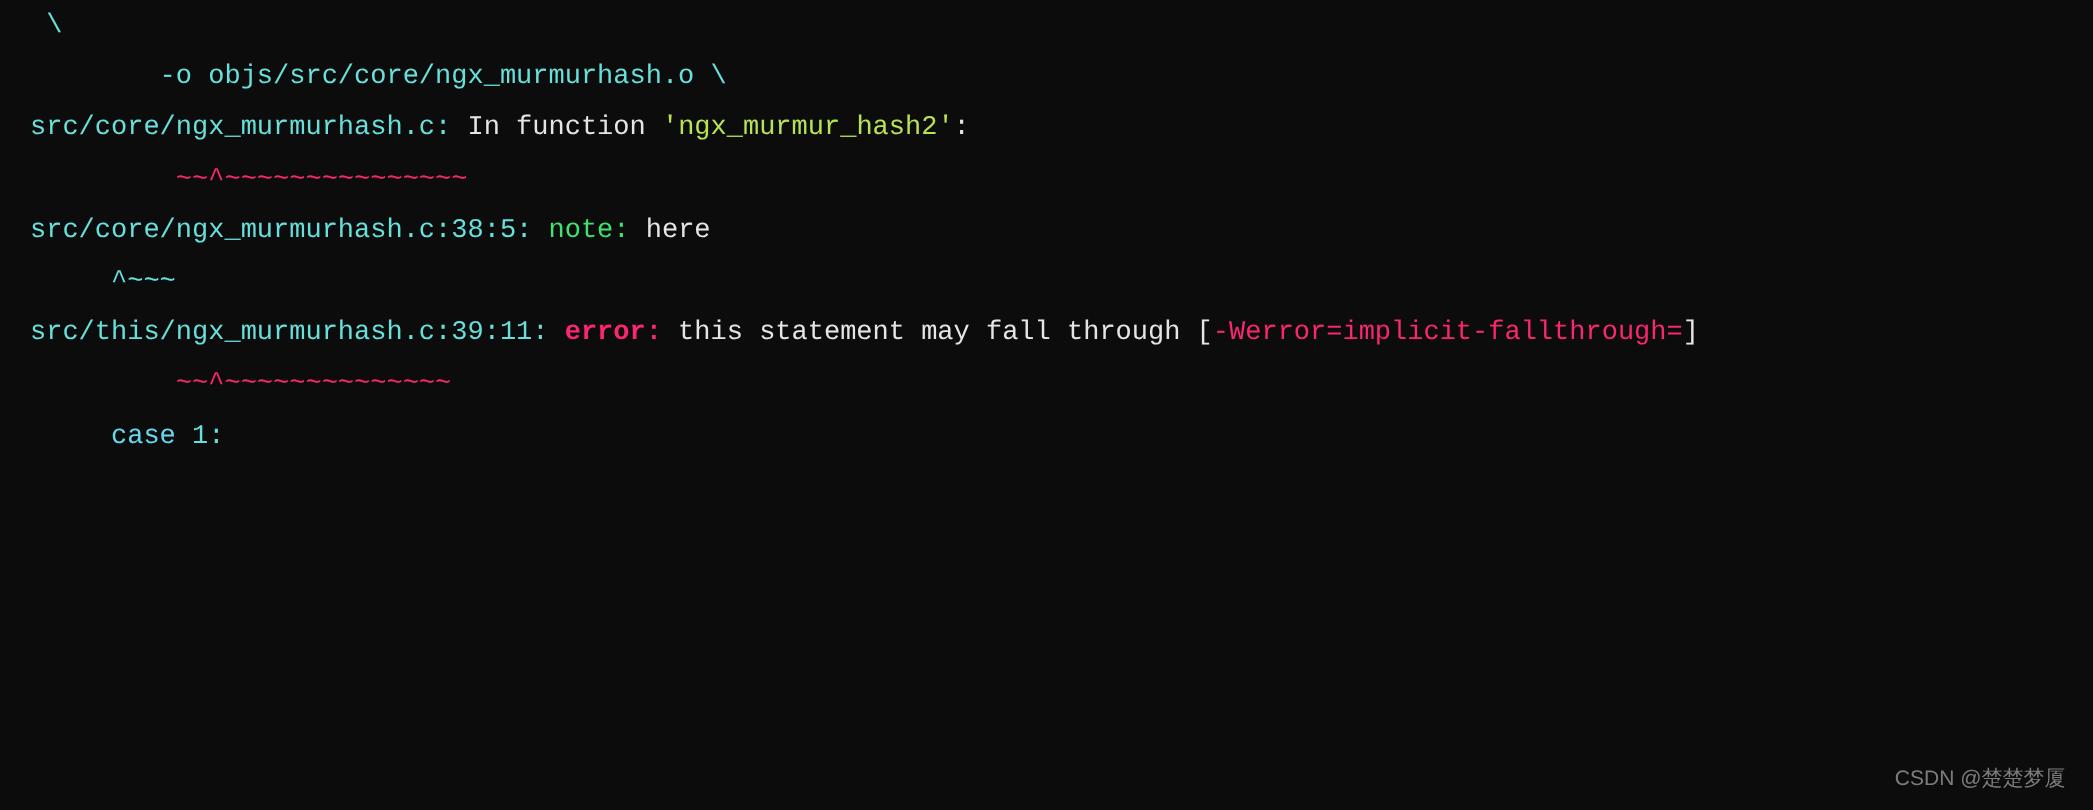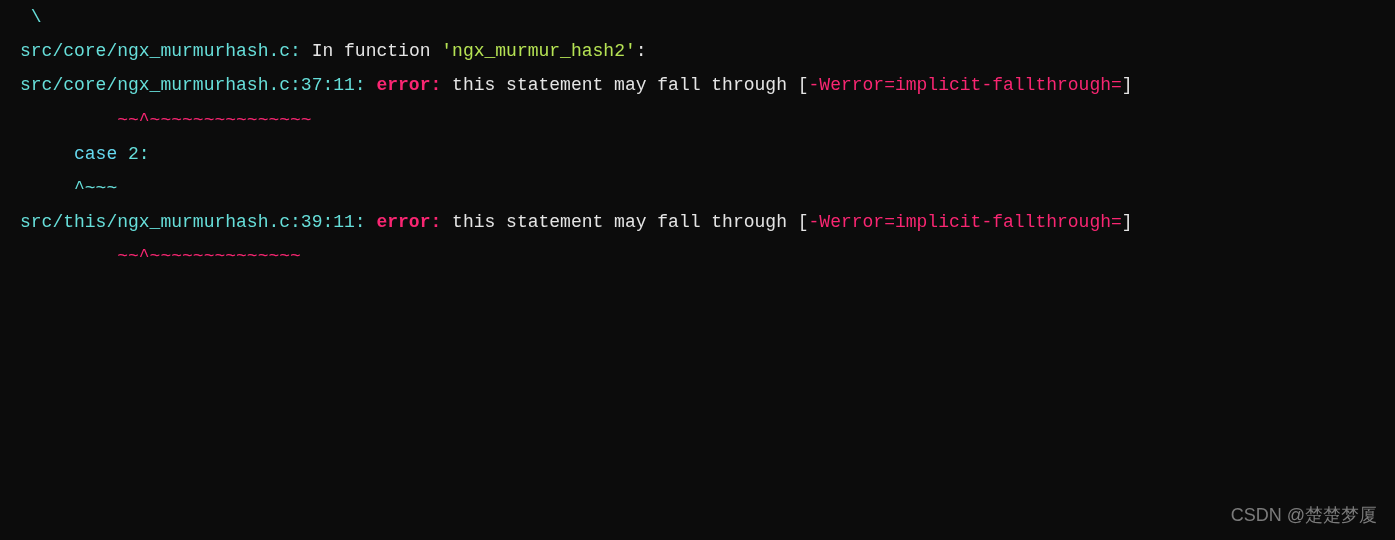--- a/index.html
+++ b/index.html
@@ -27,32 +27,33 @@
     .green { color: #3de26f; }
     .red { color: #f92672; }
     .red-bold { color: #f92672; font-weight: bold; }
     .yellow-green { color: #b6e354; }
     .light-blue { color: #66d9ef; }
     .watermark {
       position: absolute;
       bottom: 8px;
       right: 18px;
       color: #aaa;
-      font-size: 18px;
+      font-size: 14px;
       font-family: 'Microsoft YaHei', sans-serif;
       opacity: 0.7;
     }
   </style>
 </head>
 <body>
 
 <div class="terminal">
   <div class="line"><span class="cyan"> \</span></div>
+  <div class="line"><span class="cyan">        -o objs/src/core/ngx_murmurhash.o \</span></div>
   <div class="line"><span class="cyan">src/core/ngx_murmurhash.c:</span><span class="white"> In function </span><span class="yellow-green">'ngx_murmur_hash2'</span><span class="white">:</span></div>
-  <div class="line"><span class="cyan">src/core/ngx_murmurhash.c:37:11:</span><span class="red-bold"> error: </span><span class="white">this statement may fall through [</span><span class="red">-Werror=implicit-fallthrough=</span><span class="white">]</span></div>
   <div class="line"><span class="red">         ~~^~~~~~~~~~~~~~~~</span></div>
-  <div class="line"><span class="light-blue">     case</span><span class="cyan"> 2:</span></div>
+  <div class="line"><span class="cyan">src/core/ngx_murmurhash.c:38:5:</span><span class="green"> note: </span><span class="white">here</span></div>
   <div class="line"><span class="cyan">     ^~~~</span></div>
   <div class="line"><span class="cyan">src/this/ngx_murmurhash.c:39:11:</span><span class="red-bold"> error: </span><span class="white">this statement may fall through [</span><span class="red">-Werror=implicit-fallthrough=</span><span class="white">]</span></div>
   <div class="line"><span class="red">         ~~^~~~~~~~~~~~~~~</span></div>
+  <div class="line"><span class="light-blue">     case</span><span class="cyan"> 1:</span></div>
 </div>
 
 <div class="watermark">CSDN @楚楚梦厦</div>
 
 </body></html>

